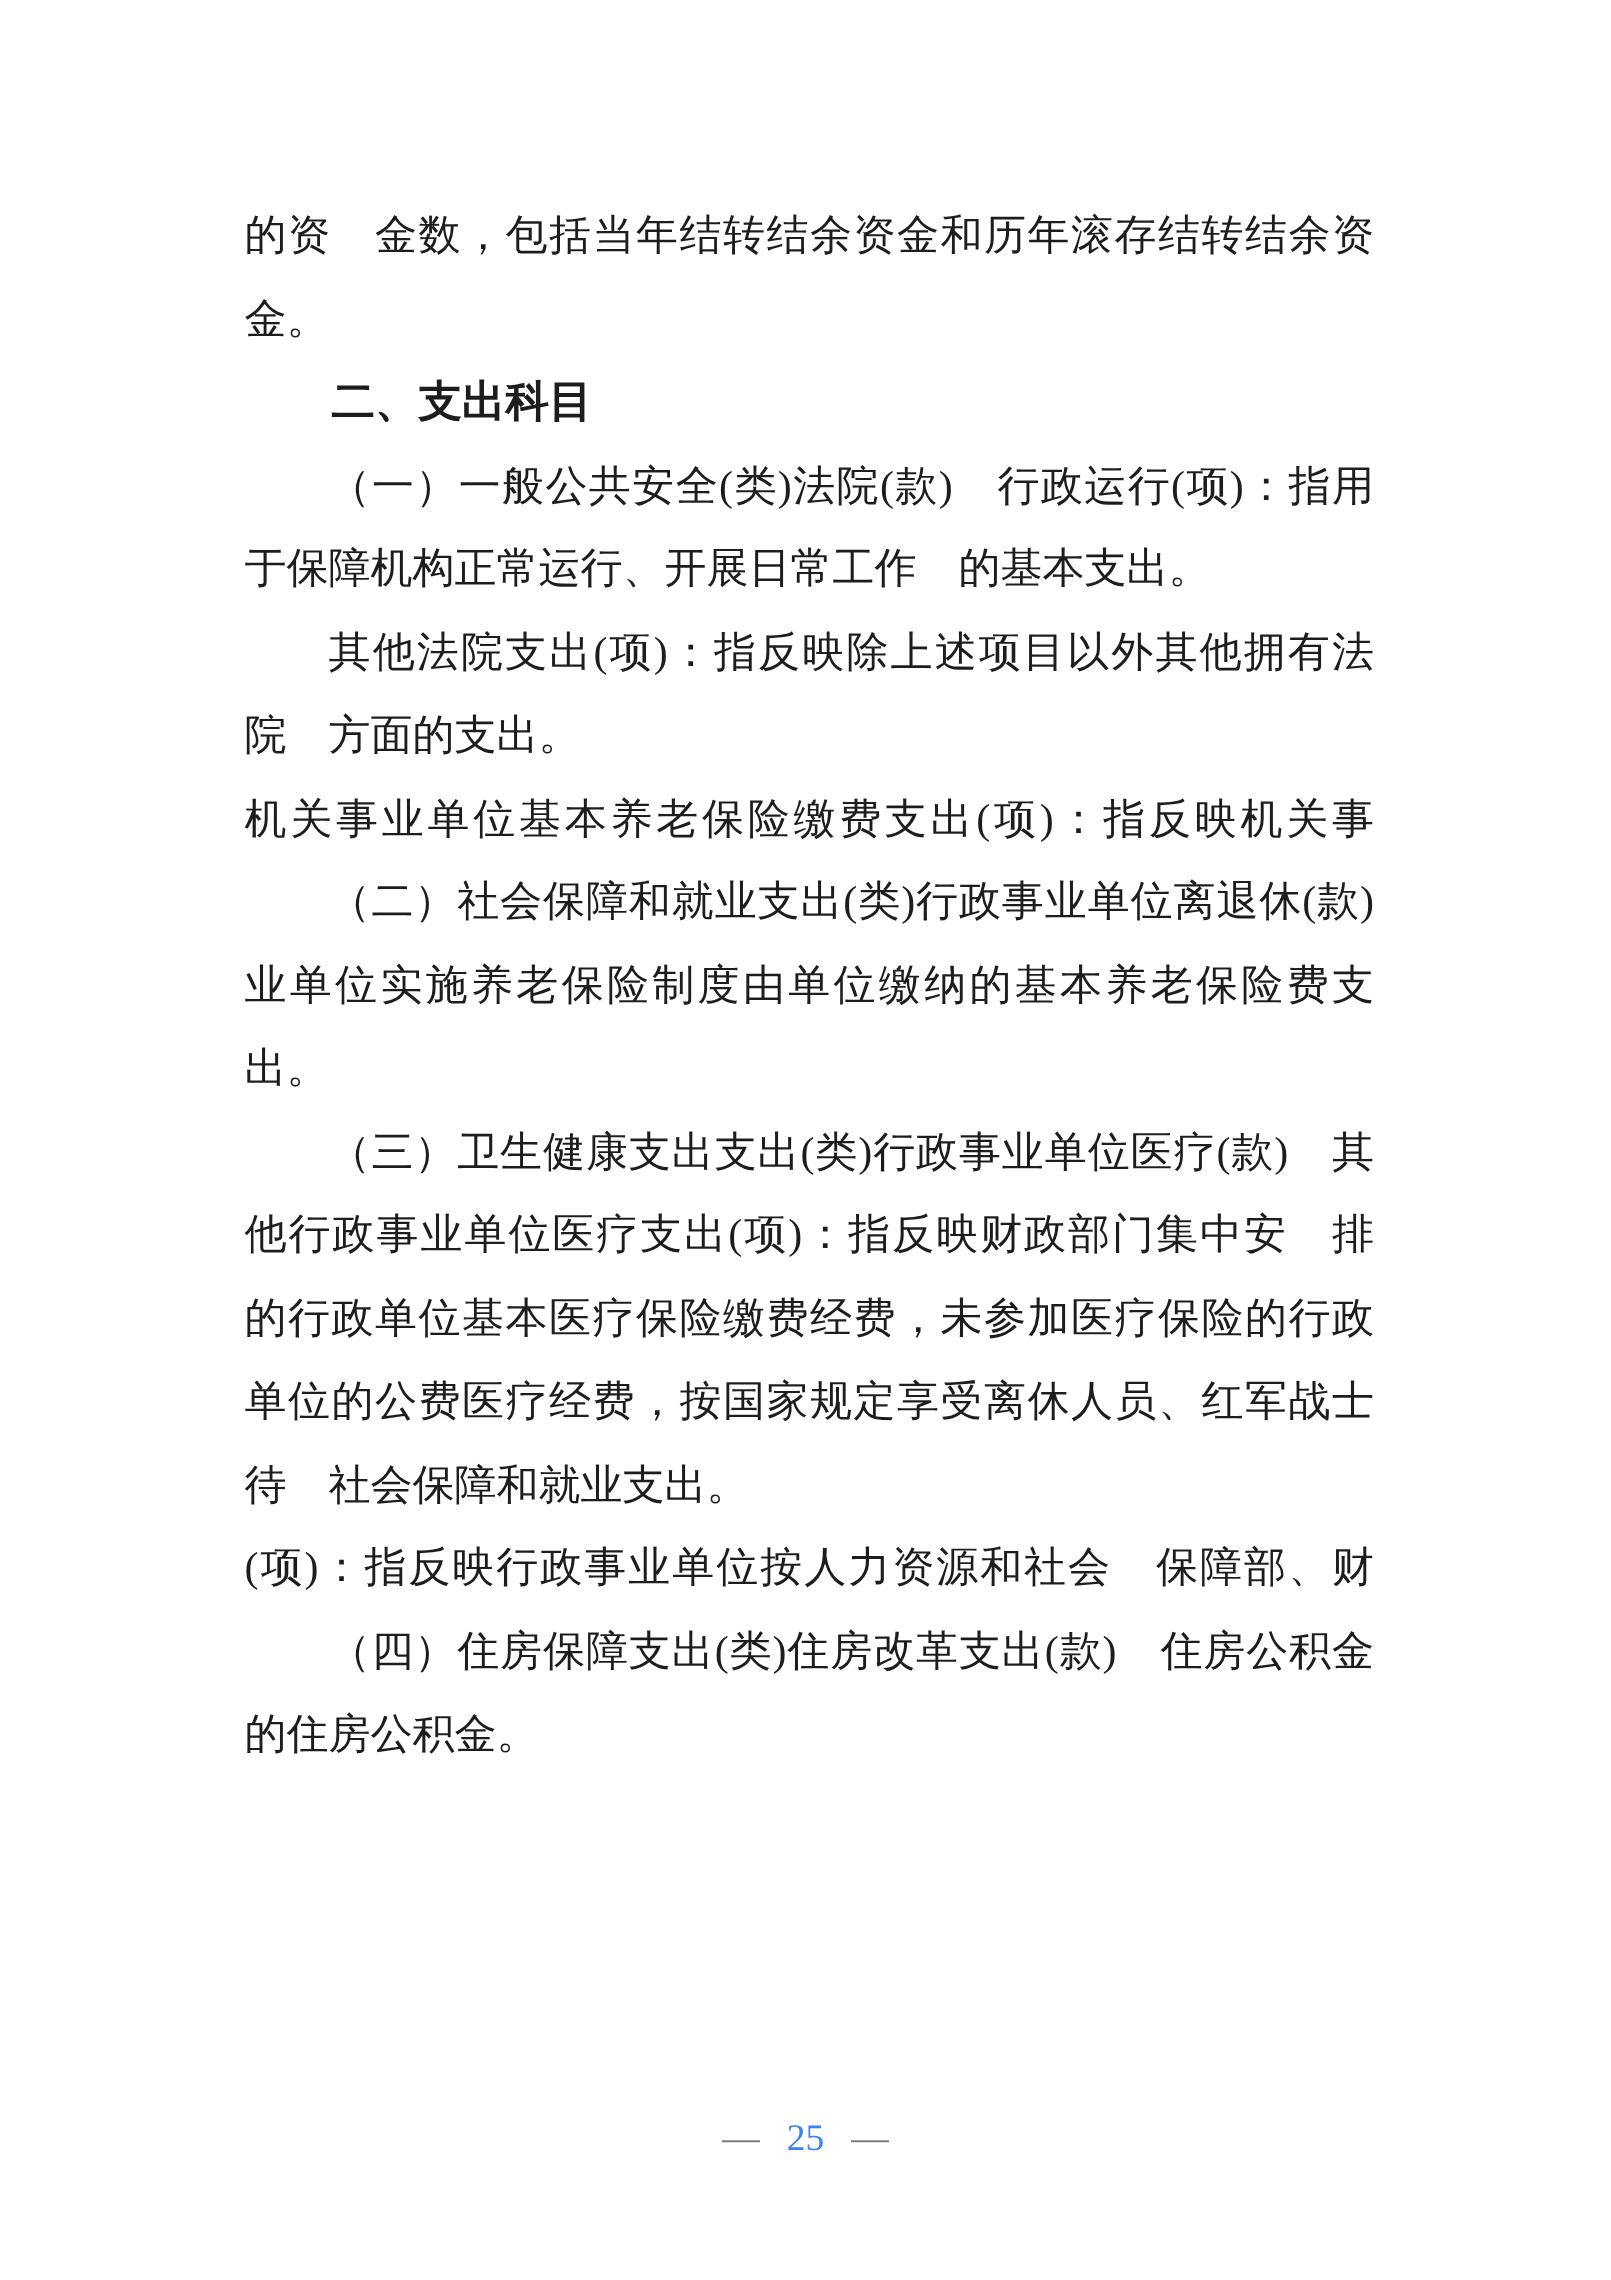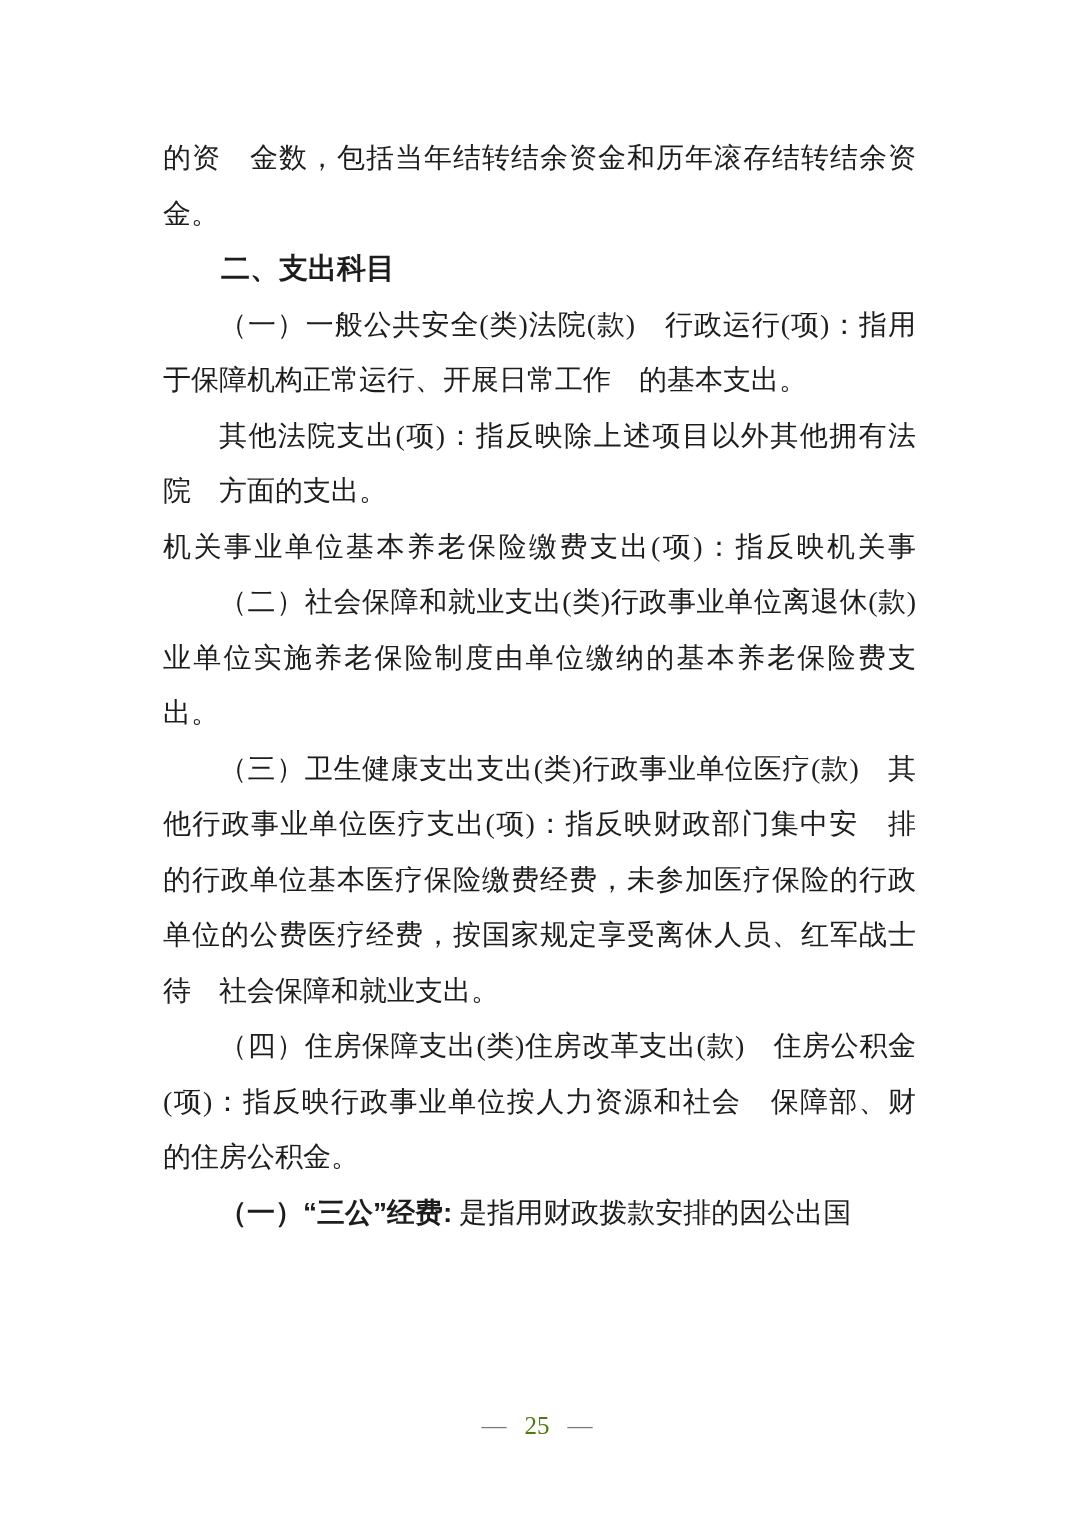--- a/index.html
+++ b/index.html
@@ -33,42 +33,42 @@
     text-align-last: left;
   }
   .line.j {
     text-align-last: justify;
   }
   .line.ind {
     text-indent: 2em;
   }
   .run { font-weight: normal; }
   .run.b {
-    font-family: Liberation Sans, sans-serif;
+    font-family: Liberation Serif, serif;
     font-weight: 700;
   }
   .line.head {
     font-size: 29px;
   }
   .footer {
     position: absolute;
     left: 0;
     top: 1406px;
     width: 1074px;
     height: 40px;
     line-height: 40px;
     text-align: center;
     font-size: 25px;
   }
   .footer .dash {
     color: #7b7b7b;
     letter-spacing: 0;
   }
   .footer .num {
-    color: #4d7c0f;
+    color: #3b82f6;
     margin: 0 18px;
     font-family: "Liberation Serif", "DejaVu Serif", serif;
   }
 </style>
 </head>
 <body>
 
 <div class="page">
   <div class="content" id="content">
       <div class="line j"><span class="run">的资　金数，包括当年结转结余资金和历年滚存结转结余资</span></div>
@@ -80,21 +80,20 @@
       <div class="line"><span class="run">院　方面的支出。</span></div>
       <div class="line j"><span class="run">机关事业单位基本养老保险缴费支出(项)：指反映机关事</span></div>
       <div class="line j ind"><span class="run">（二）社会保障和就业支出(类)行政事业单位离退休(款)</span></div>
       <div class="line j"><span class="run">业单位实施养老保险制度由单位缴纳的基本养老保险费支</span></div>
       <div class="line"><span class="run">出。</span></div>
       <div class="line j ind"><span class="run">（三）卫生健康支出支出(类)行政事业单位医疗(款)　其</span></div>
       <div class="line j"><span class="run">他行政事业单位医疗支出(项)：指反映财政部门集中安　排</span></div>
       <div class="line j"><span class="run">的行政单位基本医疗保险缴费经费，未参加医疗保险的行政</span></div>
       <div class="line j"><span class="run">单位的公费医疗经费，按国家规定享受离休人员、红军战士</span></div>
       <div class="line"><span class="run">待　社会保障和就业支出。</span></div>
+      <div class="line j"><span class="run">(项)：指反映行政事业单位按人力资源和社会　保障部、财</span></div>
       <div class="line j ind"><span class="run">（四）住房保障支出(类)住房改革支出(款)　住房公积金</span></div>
-      <div class="line j"><span class="run">(项)：指反映行政事业单位按人力资源和社会　保障部、财</span></div>
       <div class="line"><span class="run">的住房公积金。</span></div>
-      <div class="line ind"><span class="run b">（一）“三公”经费:</span><span class="run"> 是指用财政拨款安排的因公出国</span></div>
     </div>
   <div class="footer">
     <span class="dash">—</span><span class="num">25</span><span class="dash">—</span>
   </div>
 </div>
 
 </body></html>

